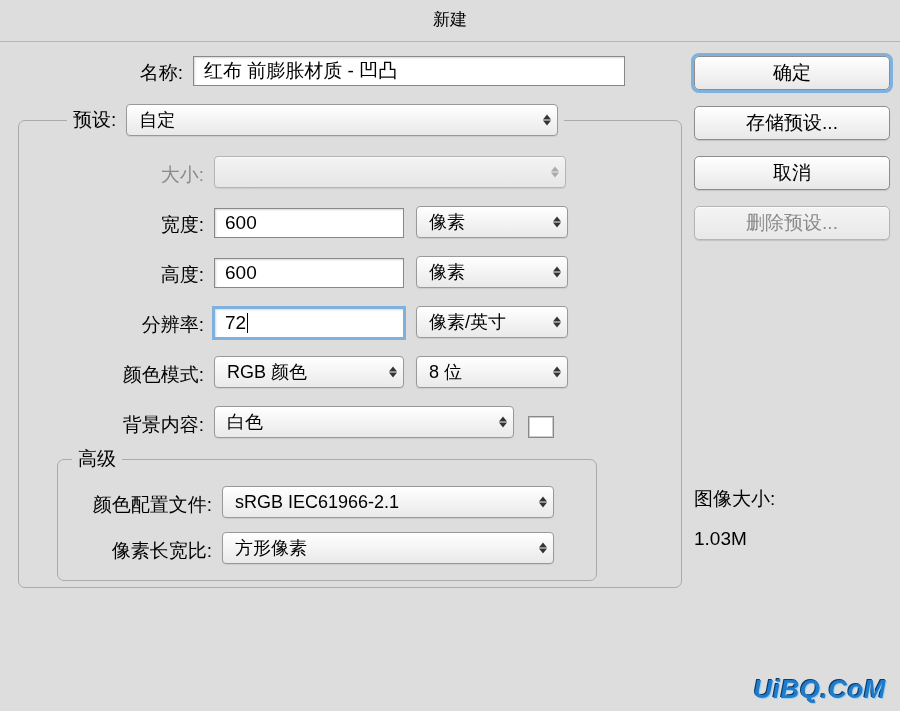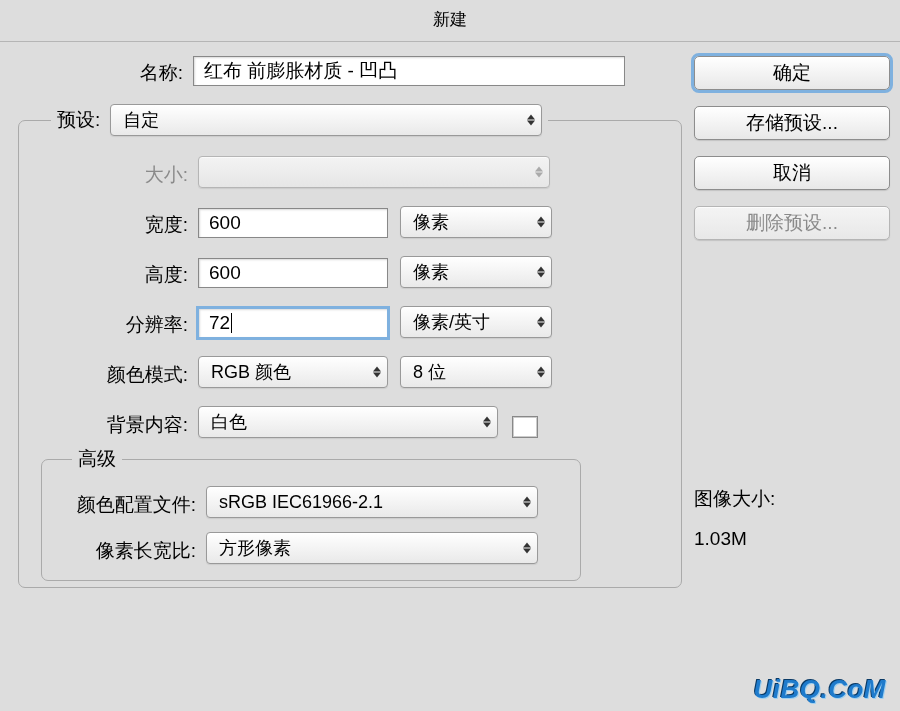--- a/index.html
+++ b/index.html
@@ -89,38 +89,38 @@
     border-left: 4px solid transparent;
     border-right: 4px solid transparent;
   }
   .arrow-up { border-bottom: 5px solid #333; }
   .arrow-down { border-top: 5px solid #333; }
   .dropdown.disabled .arrow-up { border-bottom-color: #aaa; }
   .dropdown.disabled .arrow-down { border-top-color: #aaa; }
   fieldset.preset {
     border: 1px solid #aaa;
     border-radius: 7px;
-    padding: 14px 14px 6px 4px;
+    padding: 14px 14px 6px 20px;
     margin-top: 6px;
   }
   fieldset.preset > legend {
     padding: 0 6px;
     margin-left: 28px;
     font-size: 19px;
   }
   fieldset.adv {
     border: 1px solid #aaa;
     border-radius: 7px;
     padding: 14px 14px 6px 4px;
     margin: 6px 0 0 18px;
     width: 540px;
   }
   fieldset.adv > legend {
     padding: 0 6px;
-    margin-left: 26px;
+    margin-left: 10px;
     font-size: 19px;
   }
   .btn {
     height: 34px;
     background: linear-gradient(#ffffff,#e8e8e8);
     border: 1px solid #8d8d8d;
     border-radius: 5px;
     text-align: center;
     font-size: 19px;
     display: flex; align-items: center; justify-content: center;

